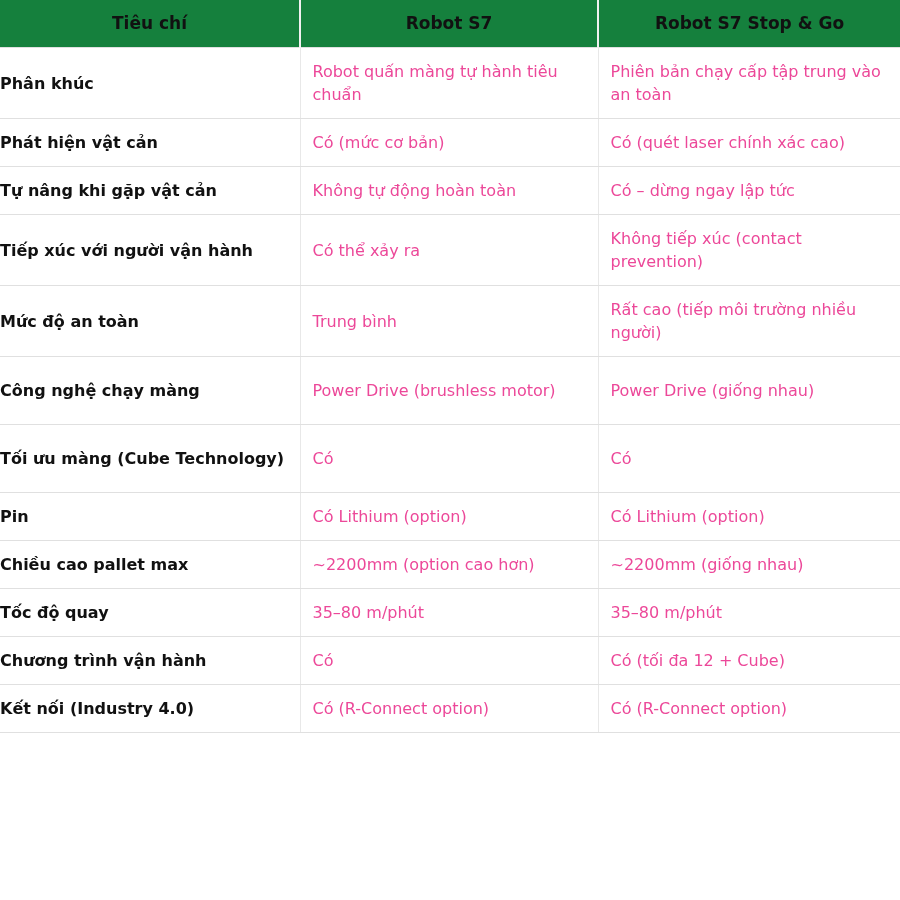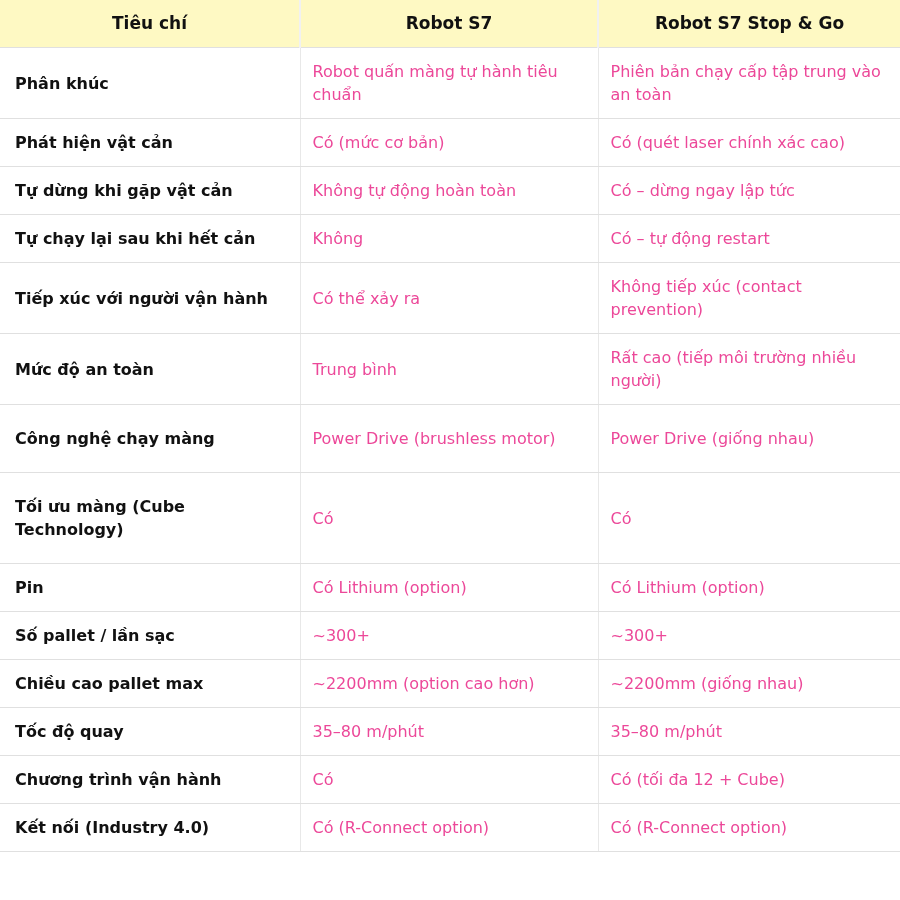--- a/index.html
+++ b/index.html
@@ -19,21 +19,21 @@
     width: 900px;
     border-collapse: collapse;
     table-layout: fixed;
     font-size: 16px;
   }
   col.c1 { width: 300px; }
   col.c2 { width: 298px; }
   col.c3 { width: 302px; }
 
   th {
-    background: #fef9c3;
+    background: #15803d;
     font-weight: bold;
     font-size: 17px;
     text-align: center;
     padding: 12px 10px;
     line-height: 23px;
     color: #111111;
     border-right: 2px solid #f1f1f1;
     border-bottom: 1px solid #e0e0e0;
   }
   th:last-child { border-right: none; }
@@ -45,21 +45,21 @@
     border-bottom: 1px solid #e0e0e0;
     border-right: 1px solid #e8e8e8;
     color: #ec4899;
     word-wrap: break-word;
   }
   td:last-child { border-right: none; }
 
   td.crit {
     font-weight: bold;
     color: #111111;
-    padding-left: 15px;
+    padding-left: 0;
   }
   tr.tall td {
     padding-top: 22px;
     padding-bottom: 22px;
   }
 </style>
 </head>
 <body>
 
 <div class="page">
@@ -81,28 +81,23 @@
         <td class="crit">Phân khúc</td>
         <td>Robot quấn màng tự hành tiêu chuẩn</td>
         <td>Phiên bản chạy cấp tập trung vào an toàn</td>
       </tr>
       <tr>
         <td class="crit">Phát hiện vật cản</td>
         <td>Có (mức cơ bản)</td>
         <td>Có (quét laser chính xác cao)</td>
       </tr>
       <tr>
-        <td class="crit">Tự dừng khi gặp vật cản</td>
+        <td class="crit">Tự nâng khi gặp vật cản</td>
         <td>Không tự động hoàn toàn</td>
         <td>Có – dừng ngay lập tức</td>
-      </tr>
-      <tr>
-        <td class="crit">Tự chạy lại sau khi hết cản</td>
-        <td>Không</td>
-        <td>Có – tự động restart</td>
       </tr>
       <tr>
         <td class="crit">Tiếp xúc với người vận hành</td>
         <td>Có thể xảy ra</td>
         <td>Không tiếp xúc (contact prevention)</td>
       </tr>
       <tr>
         <td class="crit">Mức độ an toàn</td>
         <td>Trung bình</td>
         <td>Rất cao (tiếp môi trường nhiều người)</td>
@@ -116,25 +111,20 @@
         <td class="crit">Tối ưu màng (Cube Technology)</td>
         <td>Có</td>
         <td>Có</td>
       </tr>
       <tr>
         <td class="crit">Pin</td>
         <td>Có Lithium (option)</td>
         <td>Có Lithium (option)</td>
       </tr>
       <tr>
-        <td class="crit">Số pallet / lần sạc</td>
-        <td>~300+</td>
-        <td>~300+</td>
-      </tr>
-      <tr>
         <td class="crit">Chiều cao pallet max</td>
         <td>~2200mm (option cao hơn)</td>
         <td>~2200mm (giống nhau)</td>
       </tr>
       <tr>
         <td class="crit">Tốc độ quay</td>
         <td>35–80 m/phút</td>
         <td>35–80 m/phút</td>
       </tr>
       <tr>

